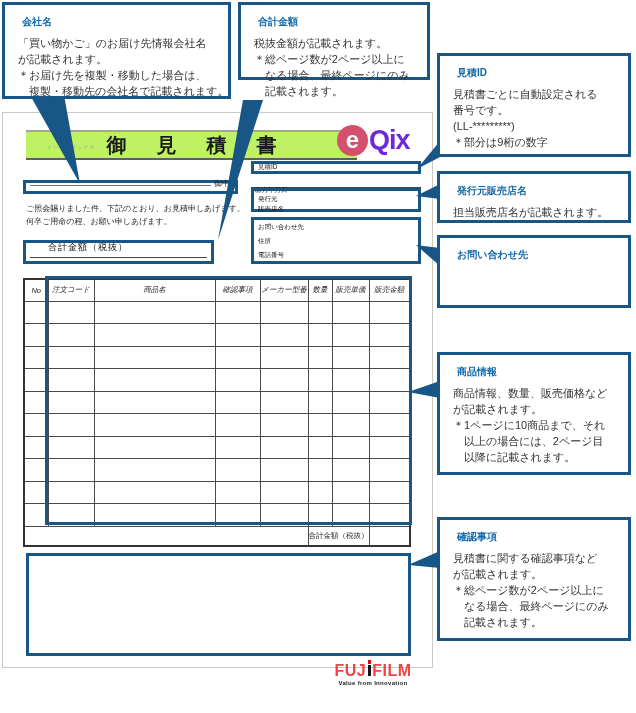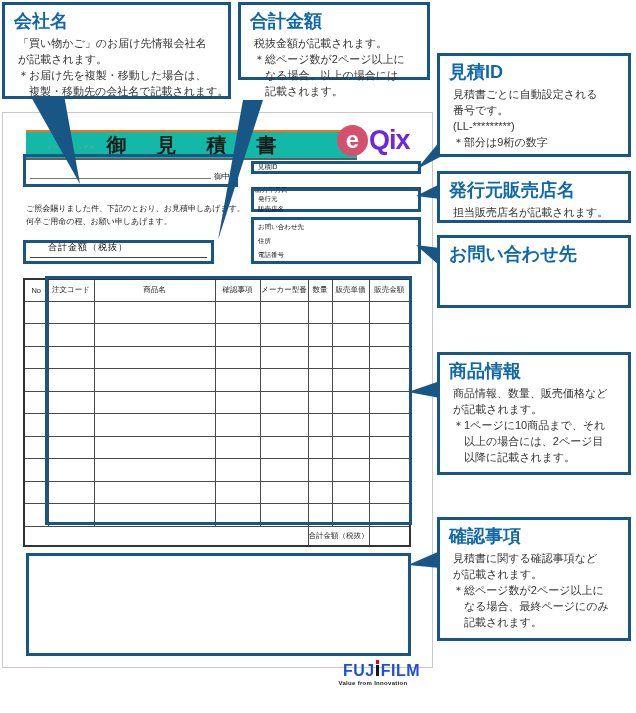--- a/index.html
+++ b/index.html
@@ -7,21 +7,21 @@
     position:relative;width:636px;height:713px;overflow:hidden;
     font-family:"Liberation Sans","DejaVu Sans",sans-serif;color:#333;
   }
   *{box-sizing:border-box;}
 
   
   .callout{
     position:absolute;background:#fff;border:3px solid #185785;
     padding:7px 5px 7px 9px;z-index:3;
   }
-  .co-title{font-size:18px;font-weight:bold;color:#1168a8;margin:0 0 4px 0;line-height:19px;}
+  .co-title{font-size:10px;font-weight:bold;color:#1168a8;margin:0 0 4px 8px;line-height:19px;}
   .co-body{font-size:11px;line-height:16px;color:#333;white-space:pre;margin:4px;}
 
   .co-company{left:2px;top:2px;width:229px;height:97px;}
   .co-total{left:238px;top:2px;width:192px;height:78px;}
   .co-quote{left:437px;top:53px;width:194px;height:104px;}
   .co-pub{left:437px;top:171px;width:194px;height:52px;}
   .co-contact{left:437px;top:235px;width:194px;height:73px;}
   .co-product{left:437px;top:352px;width:194px;height:123px;}
   .co-confirm{left:437px;top:517px;width:194px;height:124px;}
 
@@ -30,41 +30,41 @@
   svg.pointers polygon{fill:#185785;}
 
   
   .doc-frame{
     position:absolute;left:2px;top:112px;width:431px;height:556px;
     border:1px solid #c9c9c9;background:#fff;z-index:1;
   }
   .doc-frame>*{position:absolute;}
 
   .banner{
-    left:23px;top:17px;width:331px;height:30px;background:#14b8a6;
-    border-top:2px solid #f97316;border-bottom:2px solid #5f5f5f;
+    left:23px;top:17px;width:331px;height:30px;background:#bef264;
+    border-top:2px solid #a3a3a3;border-bottom:2px solid #5f5f5f;
     display:flex;align-items:center;justify-content:center;text-align:right;
   }
   .banner .doc-title{
     font-size:20px;font-weight:bold;color:#1b1b1b;
     letter-spacing:30px;text-indent:30px;white-space:nowrap;
   }
 
   .eqix{left:334px;top:12px;width:86px;display:flex;align-items:flex-start;}
   .eqix-mark{
     width:31px;height:31px;border-radius:50%;background:#d5506f;color:#fff;
     font-size:24px;font-weight:bold;display:flex;align-items:center;justify-content:center;
     line-height:1;padding-bottom:2px;
   }
   .eqix-word{font-size:27px;font-weight:600;color:#6d28d9;letter-spacing:-1px;line-height:30px;margin-left:1px;}
   .eqix-tag{position:absolute;left:44px;top:31px;font-size:5px;color:#9a9a9a;letter-spacing:1px;white-space:nowrap;}
 
   .hl{border:3px solid #185785;background:transparent;}
 
-  .company-box{left:20px;top:41px;width:215px;height:33px;display:flex;align-items:flex-end;padding:0 5px 0 4px;}
+  .company-box{left:20px;top:67px;width:215px;height:14px;display:flex;align-items:flex-end;padding:0 5px 0 4px;}
   .company-line{flex:1;border-bottom:1px solid #777;margin-bottom:5px;}
   .onchu{font-size:8px;color:#222;margin-left:3px;padding-bottom:2px;white-space:nowrap;}
 
   .qid-box{left:248px;top:48px;width:170px;height:13px;display:flex;align-items:center;padding-left:4px;}
   .lbl{font-size:6.5px;color:#111;line-height:1;white-space:nowrap;}
   .odate{left:248px;top:61px;width:170px;height:14px;border-bottom:1px solid #444;padding:4px 0 0 4px;}
   .pub-box{left:248px;top:75px;width:170px;height:24px;padding:3px 0 0 4px;}
   .pub-box .lbl{display:block;line-height:10px;}
   .contact-box{left:248px;top:104px;width:170px;height:47px;padding:4px 0 3px 4px;display:flex;flex-direction:column;justify-content:space-between;}
 
@@ -74,30 +74,30 @@
   .total-inner{
     flex:1;border-bottom:1px solid #444;font-size:9px;color:#111;
     padding:0 0 3px 18px;margin-bottom:3px;white-space:nowrap;letter-spacing:1px;
   }
 
   table.items{border-collapse:collapse;table-layout:fixed;left:20px;top:165px;width:386px;position:absolute;border:2px solid #333;}
   table.items th,table.items td{
     border:1px solid #4a4a4a;padding:0;font-size:7.5px;font-weight:normal;
     color:#222;text-align:center;overflow:hidden;white-space:nowrap;
   }
-  table.items thead tr{height:22px;}
+  table.items thead tr{height:22px;font-style:italic;}
   table.items tr.body-row{height:22.5px;}
   table.items tr.foot-row{height:20px;}
 
   .table-hl{left:42px;top:163px;width:367px;height:249px;pointer-events:none;}
   .confirm-box{left:23px;top:440px;width:385px;height:103px;}
 
   
   .fuji{position:absolute;left:326px;top:663px;width:94px;text-align:center;z-index:1;}
-  .fuji-word{font-size:16px;font-weight:bold;color:#1d4ed8;letter-spacing:0.5px;line-height:16px;white-space:nowrap;text-align:right;}
+  .fuji-word{font-size:16px;font-weight:bold;color:#ef4444;letter-spacing:0.5px;line-height:16px;white-space:nowrap;}
   .fj-i{display:inline-block;width:3px;height:11px;background:#151515;margin:0 1.5px;position:relative;}
   .fj-i::before{content:"";position:absolute;top:-5px;left:0;width:3px;height:4px;background:#e60012;}
   .fuji-tag{font-size:6px;font-weight:bold;color:#222;letter-spacing:0.3px;margin-top:1px;white-space:nowrap;}
 </style>
 </head>
 <body>
 
 <div class="doc-frame">
   <div class="banner">
     <span class="doc-title">御見積書</span>
@@ -287,21 +287,21 @@
   <div class="co-title">会社名</div>
   <div class="co-body">「買い物かご」のお届け先情報会社名
 が記載されます。
 ＊お届け先を複製・移動した場合は、
 　複製・移動先の会社名で記載されます。</div>
 </div>
 <div class="callout co-total">
   <div class="co-title">合計金額</div>
   <div class="co-body">税抜金額が記載されます。
 ＊総ページ数が2ページ以上に
-　なる場合、以上の場合には
+　なる場合、最終ページにのみ
 　記載されます。</div>
 </div>
 <div class="callout co-quote">
   <div class="co-title">見積ID</div>
   <div class="co-body">見積書ごとに自動設定される
 番号です。
 (LL-*********)
 ＊部分は9桁の数字</div>
 </div>
 <div class="callout co-pub">

